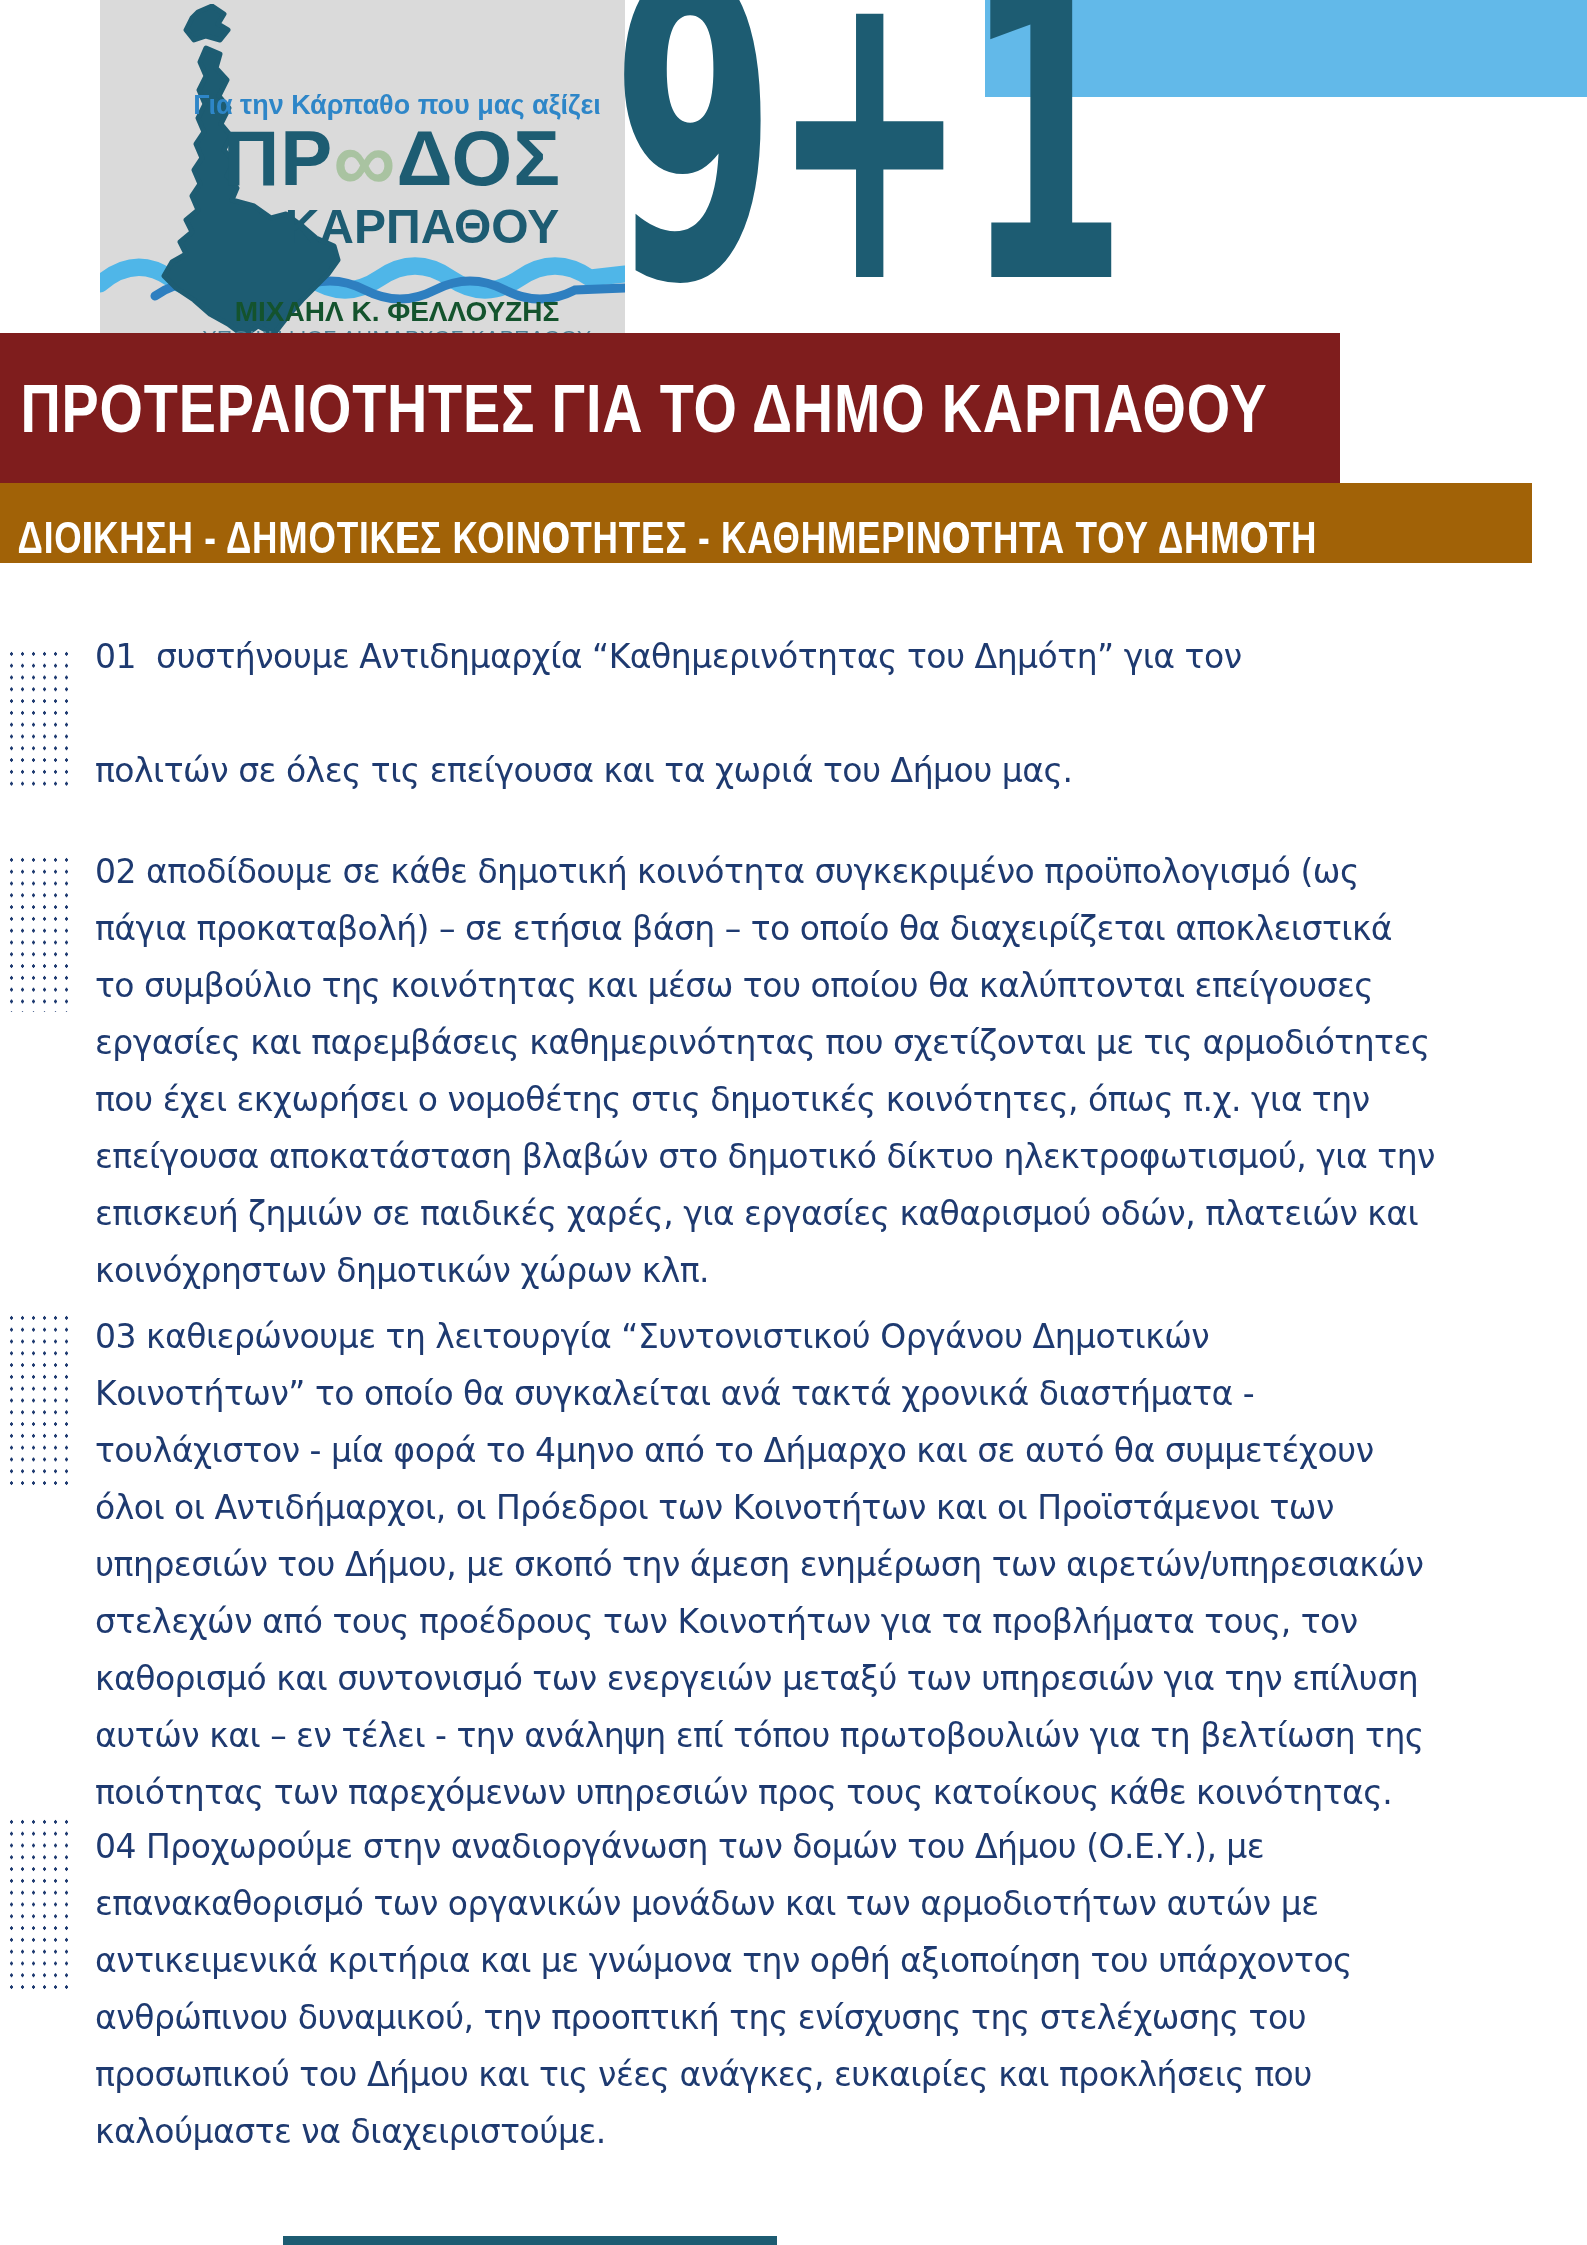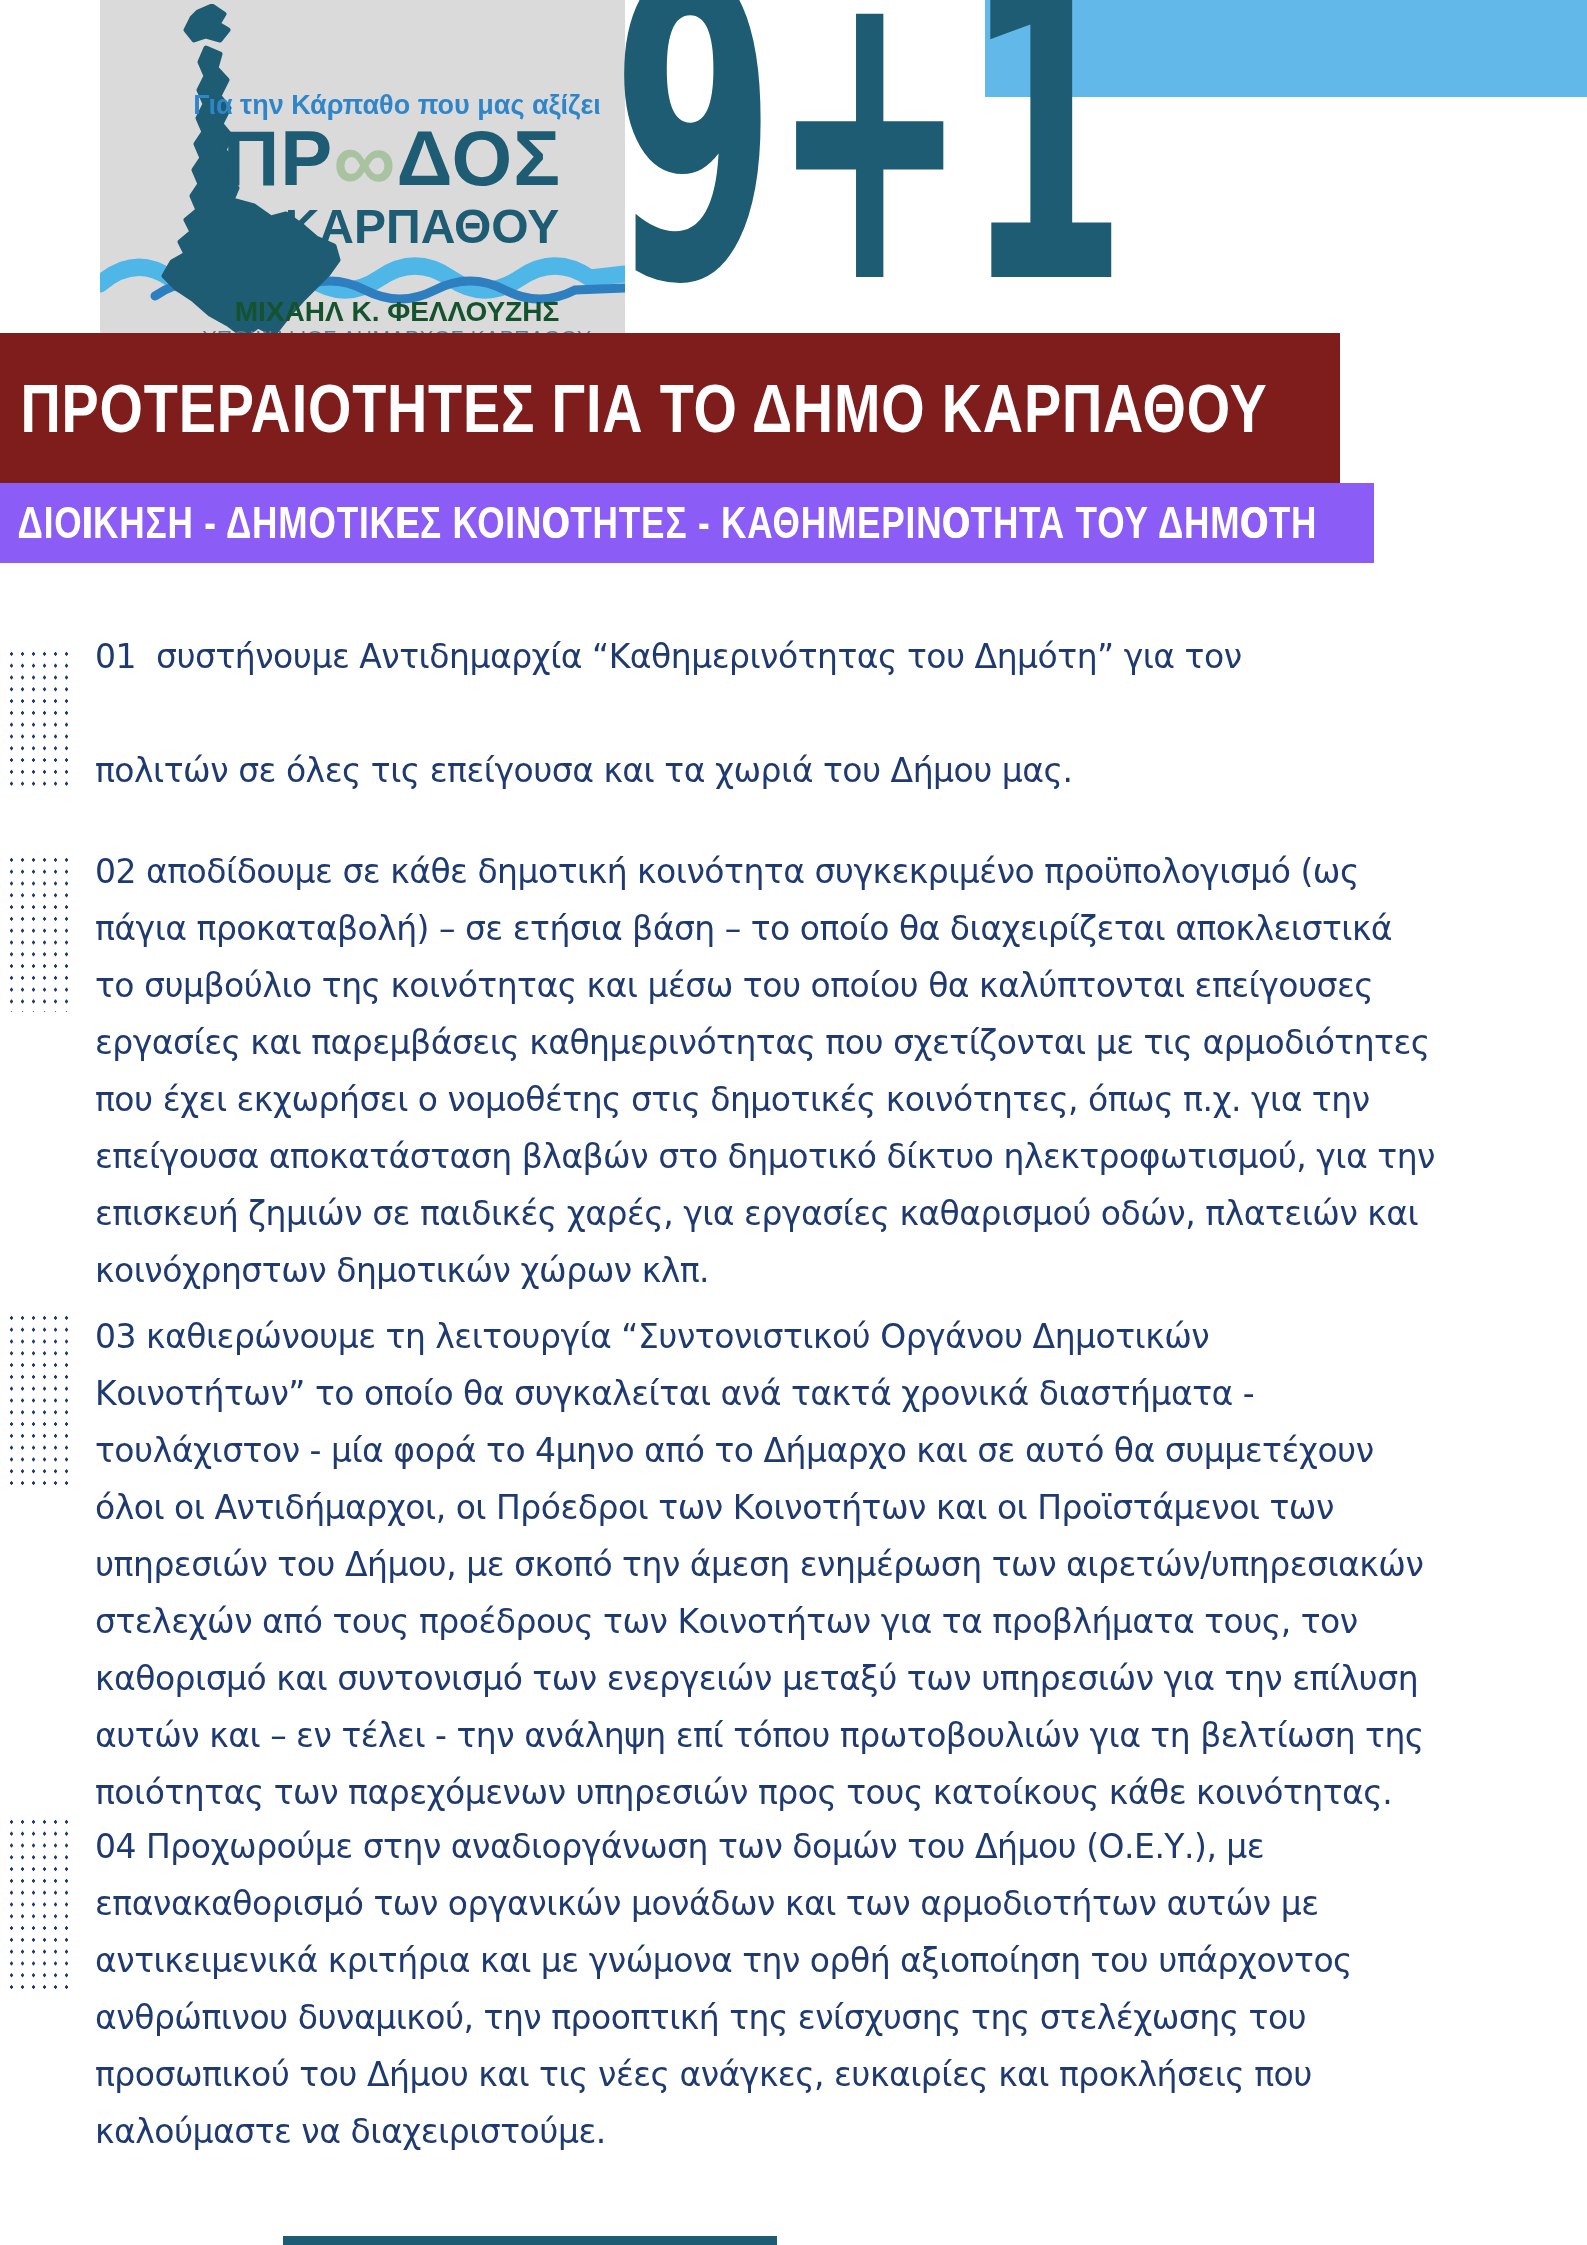--- a/index.html
+++ b/index.html
@@ -26,22 +26,22 @@
   .big-number{position:absolute;left:612px;top:-78px;font-family:"DejaVu Sans",sans-serif;
               font-size:420px;font-weight:bold;color:#1d5c72;line-height:1;letter-spacing:-8px;
               transform:scaleX(0.56);transform-origin:left top;white-space:nowrap;z-index:2;}
   .accent-rect{position:absolute;left:985px;top:0;width:602px;height:97px;background:#62b9e9;z-index:1;}
 
   
   .banner-blue{position:absolute;left:0;top:333px;width:1340px;height:150px;background:#7f1d1d;
                display:flex;align-items:center;z-index:5;}
   .banner-blue .txt{font-size:68px;font-weight:bold;color:#ffffff;white-space:nowrap;
                     transform:scaleX(0.82);transform-origin:left center;padding-left:25px;letter-spacing:1px;}
-  .banner-green{position:absolute;left:0;top:483px;width:1374px;height:80px;background:#8b5cf6;
-                display:flex;align-items:center;z-index:5;}
+  .banner-green{position:absolute;left:0;top:483px;width:1532px;height:80px;background:#a16207;
+                display:flex;align-items:flex-end;z-index:5;}
   .banner-green .txt{font-size:44px;font-weight:bold;color:#ffffff;white-space:nowrap;
                      transform:scaleX(0.80);transform-origin:left center;padding-left:22px;letter-spacing:1px;}
   .banner-green .xb, .banner-blue .xb{text-shadow:0.9px 0 0 currentColor,-0.9px 0 0 currentColor;}
 
   
   .item-text{position:absolute;left:95px;width:1480px;font-family:"DejaVu Sans",sans-serif;
              font-size:33px;line-height:57px;color:#1e3a70;letter-spacing:-0.5px;white-space:nowrap;}
   .item-text .b{font-weight:normal;}
   .p1{top:628px;} .p2{top:843px;} .p3{top:1308px;} .p4{top:1818px;}
 

